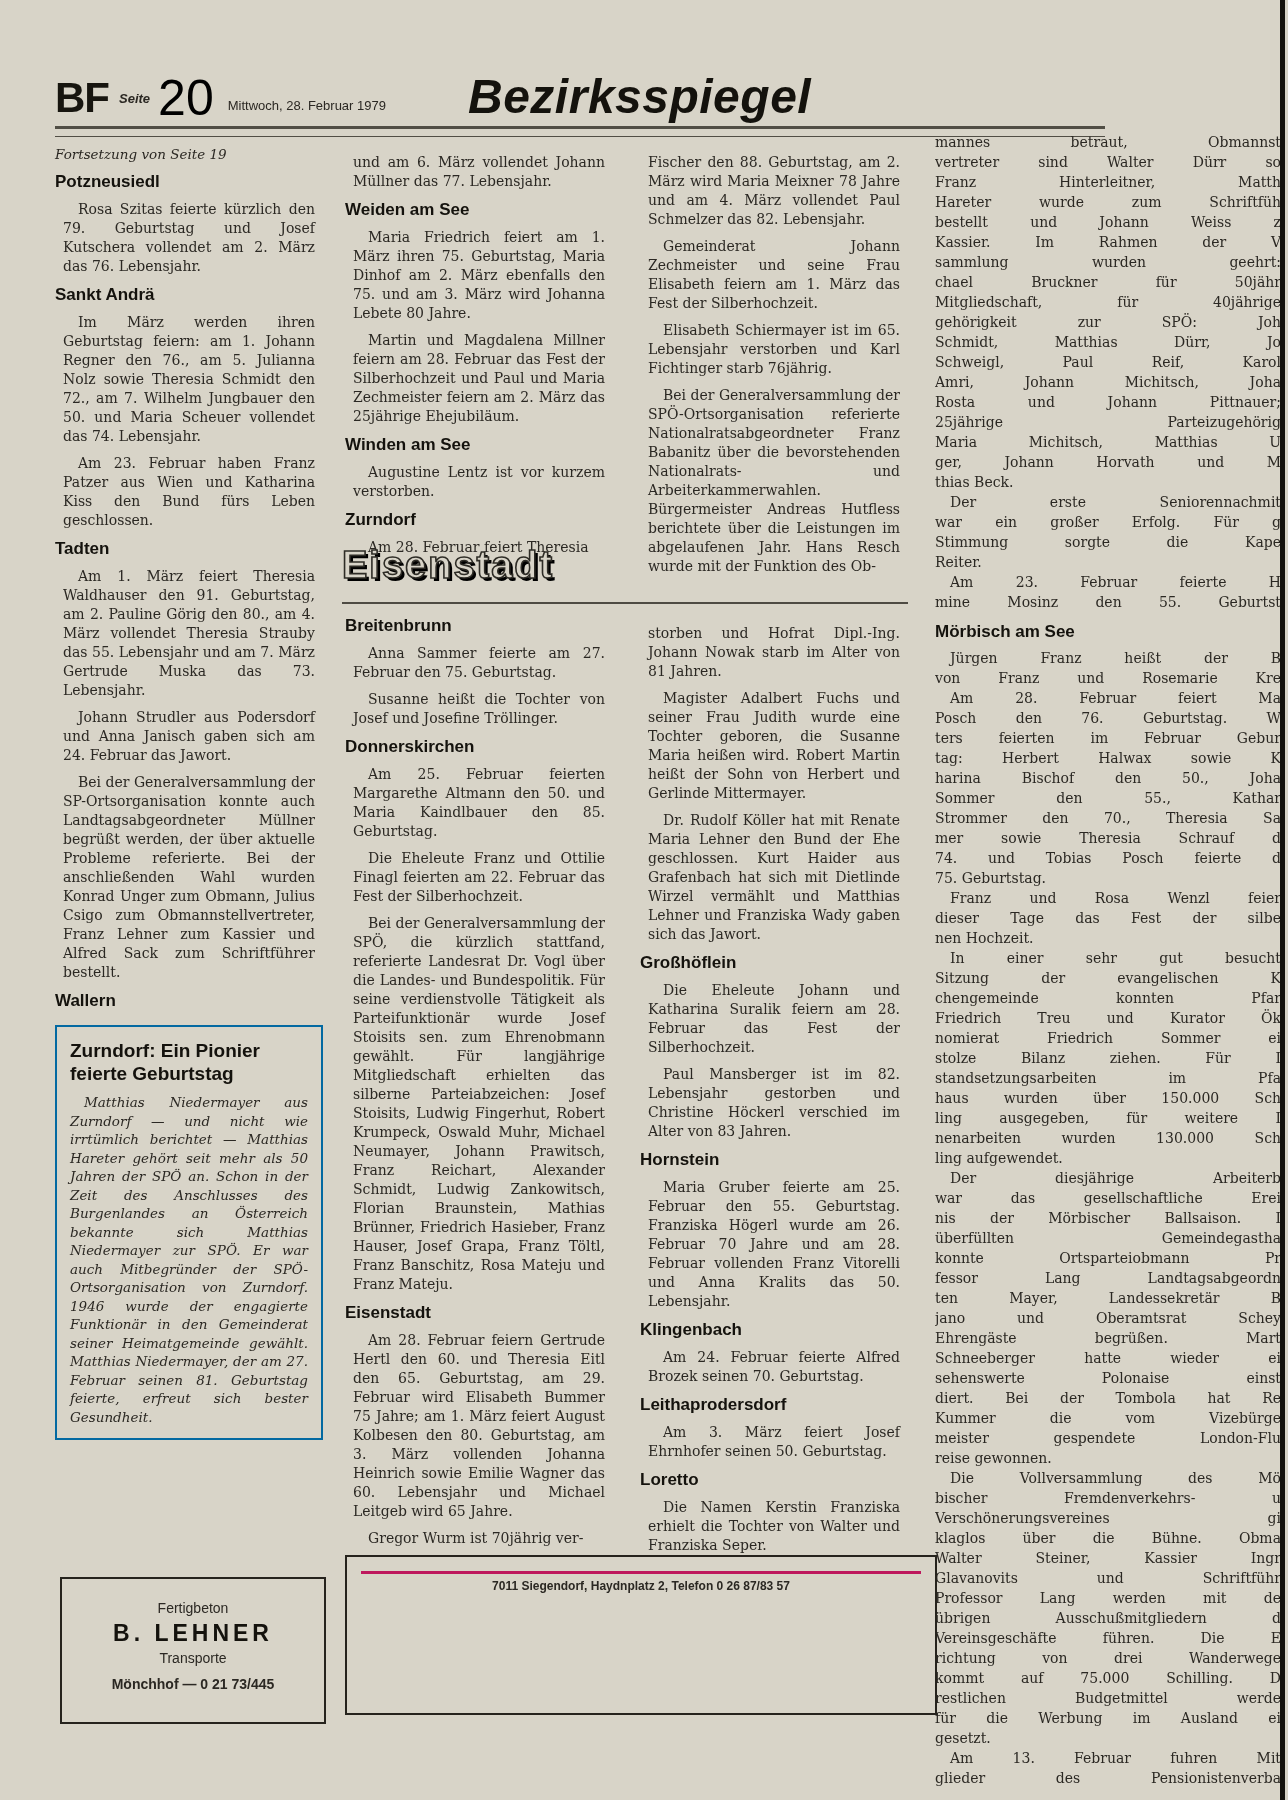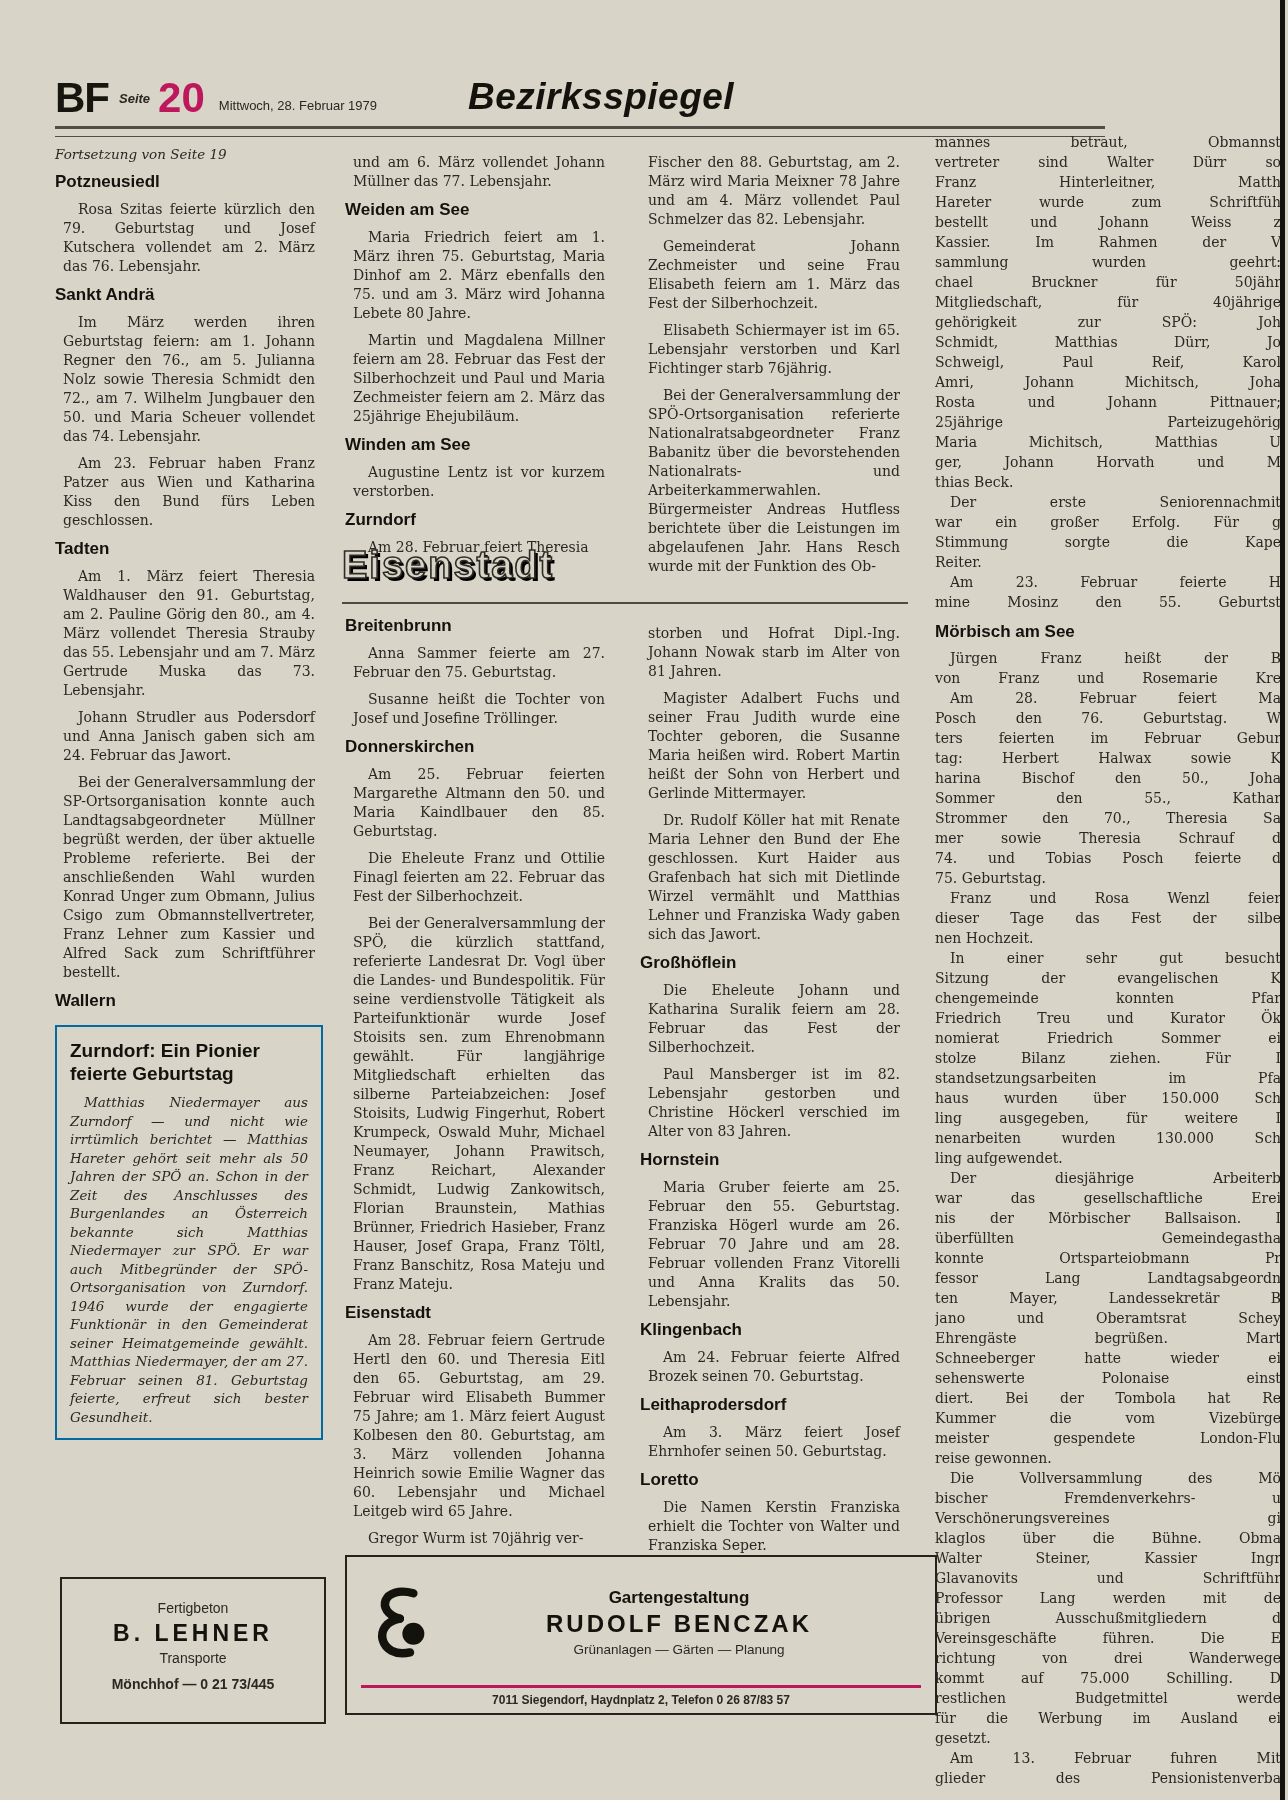--- a/index.html
+++ b/index.html
@@ -7,24 +7,24 @@
     width:1288px;height:1800px;position:relative;overflow:hidden;
     background:#d8d4c8;color:#2b2823;
     font-family:"DejaVu Serif", serif;
   }
   .page-edge{position:absolute;top:0;right:3px;width:5px;height:1800px;background:#15130e;}
 
   
   .masthead{position:absolute;left:55px;top:80px;display:flex;align-items:flex-end;gap:8px;font-family:"Liberation Sans",sans-serif;}
   .bf{font-weight:900;font-size:42px;line-height:36px;letter-spacing:-1px;color:#17150f;}
   .seite{font-style:italic;font-weight:700;font-size:13px;line-height:13px;margin:0 0 11px 2px;}
-  .pagenum{font-weight:700;font-size:42px;line-height:36px;color:#be185d;}
+  .pagenum{font-weight:400;font-size:50px;line-height:36px;color:#000000;}
   .date{font-size:13px;line-height:15px;margin:0 0 3px 6px;}
   .paper-title{position:absolute;left:468px;top:76px;font-family:"Liberation Sans",sans-serif;
-    font-style:italic;font-weight:700;font-size:37px;line-height:42px;color:#14120d;letter-spacing:.5px;}
+    font-style:italic;font-weight:700;font-size:48px;line-height:42px;color:#14120d;letter-spacing:.5px;}
   .mast-rule{position:absolute;left:55px;top:126px;width:1050px;height:7px;
     border-top:3px solid #514e45;border-bottom:1px solid #514e45;}
 
   
   .col{position:absolute;width:268px;}
   .para{font-size:14px;line-height:19px;text-align:justify;text-indent:15px;margin:8px;hyphens:auto;}
   .noind{text-indent:0;}
   .head{font-family:"Liberation Sans",sans-serif;font-size:17px;line-height:20px;font-weight:700;color:#14120d;margin:9px 0 5px;}
   .cont-note{font-style:italic;font-size:13.5px;line-height:18px;margin:0 0 4px;}
 
@@ -252,28 +252,16 @@
 </div>
 
 <div class="lehner-ad">
   <div class="ad-s1">Fertigbeton</div>
   <div class="ad-name">B. LEHNER</div>
   <div class="ad-s1">Transporte</div>
   <div class="ad-s2">Mönchhof — 0 21 73/445</div>
 </div>
 
 <div class="benczak-ad">
-  <div class="benczak-row">
-    <svg class="benczak-logo" viewBox="0 0 90 96">
-      <path d="M62 14 C26 4 16 36 46 44" fill="none" stroke="#14120d" stroke-width="10" stroke-linecap="round"></path>
-      <path d="M46 44 C12 50 22 92 58 84" fill="none" stroke="#14120d" stroke-width="10" stroke-linecap="round"></path>
-      <circle cx="62" cy="62" r="13" fill="#14120d"></circle>
-    </svg>
-    <div class="benczak-text">
-      <div class="b1">Gartengestaltung</div>
-      <div class="b2">RUDOLF BENCZAK</div>
-      <div class="b3">Grünanlagen — Gärten — Planung</div>
-    </div>
-  </div>
   <div class="b4">7011 Siegendorf, Haydnplatz 2, Telefon 0 26 87/83 57</div>
 </div>
 
 <div class="page-edge"></div>
 
 </body></html>

